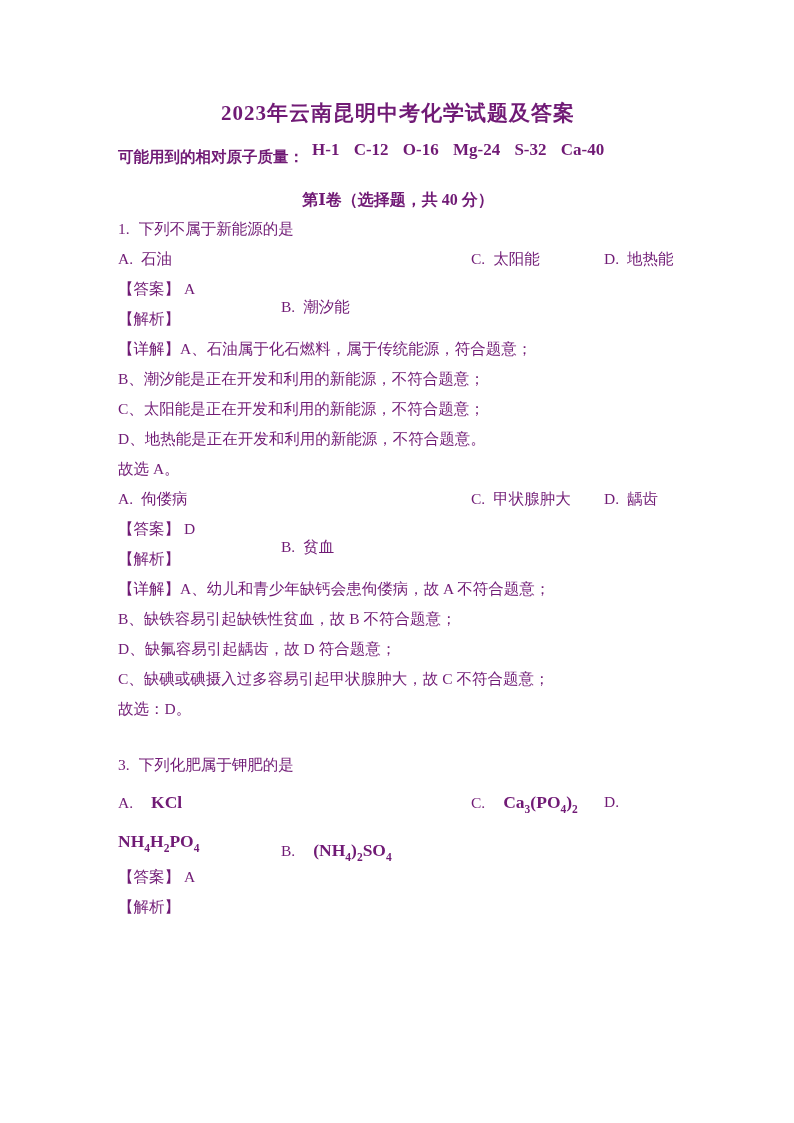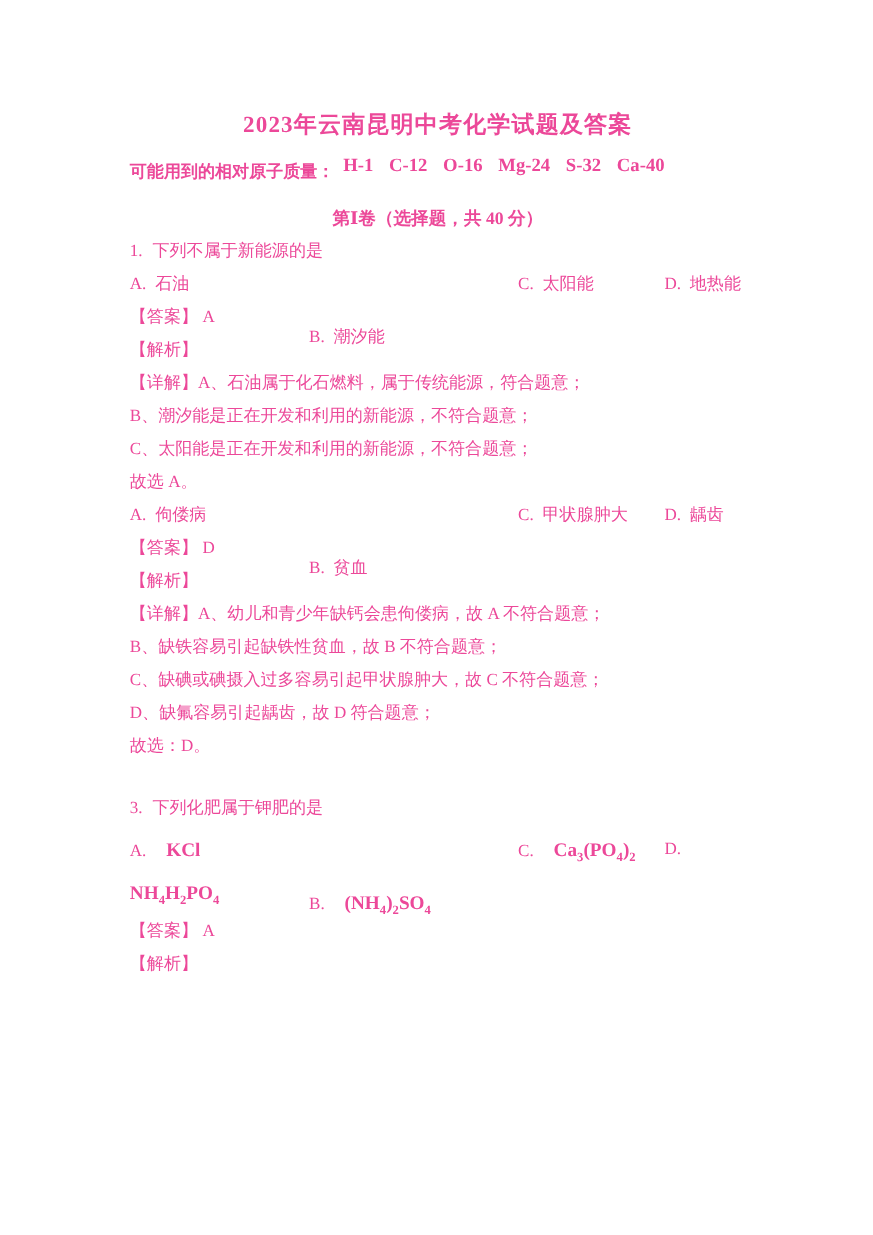--- a/index.html
+++ b/index.html
@@ -3,21 +3,21 @@
 <meta charset="utf-8">
 <style>
   * { margin: 0; padding: 0; box-sizing: border-box; }
   html, body { background: #e8e8e8; }
   .page {
     position: relative;
     width: 794px;
     height: 1123px;
     margin: 0 auto;
     background: #ffffff;
-    color: #ec4899;
+    color: #701a75;
     font-family: "Liberation Serif", "DejaVu Serif", serif;
     overflow: hidden;
   }
   .content {
     position: absolute;
     left: 118px;
     top: 0;
     width: 560px;
   }
   .doc-title {
@@ -144,20 +144,21 @@
         <span class="opt-label">D.</span><span>地热能</span>
       </span>
     </div>
     <div class="line">
       <span class="ans-tag">【答案】</span><span>A</span>
     </div>
     <div class="line">【解析】</div>
     <div class="line">【详解】A、石油属于化石燃料，属于传统能源，符合题意；</div>
     <div class="line">B、潮汐能是正在开发和利用的新能源，不符合题意；</div>
     <div class="line">C、太阳能是正在开发和利用的新能源，不符合题意；</div>
+    <div class="line">D、地热能是正在开发和利用的新能源，不符合题意。</div>
     <div class="line">故选 A。</div>
 
     <div class="options">
       <span class="opt col-a">
         <span class="opt-label">A.</span><span>佝偻病</span>
       </span>
       <span class="opt col-b">
         <span class="opt-label">B.</span><span>贫血</span>
       </span>
       <span class="opt col-c">
@@ -166,22 +167,22 @@
       <span class="opt col-d">
         <span class="opt-label">D.</span><span>龋齿</span>
       </span>
     </div>
     <div class="line">
       <span class="ans-tag">【答案】</span><span>D</span>
     </div>
     <div class="line">【解析】</div>
     <div class="line">【详解】A、幼儿和青少年缺钙会患佝偻病，故 A 不符合题意；</div>
     <div class="line">B、缺铁容易引起缺铁性贫血，故 B 不符合题意；</div>
+    <div class="line">D、缺氟容易引起龋齿，故 D 符合题意；</div>
     <div class="line">C、缺碘或碘摄入过多容易引起甲状腺肿大，故 C 不符合题意；</div>
-    <div class="line">D、缺氟容易引起龋齿，故 D 符合题意；</div>
     <div class="line">故选：D。</div>
 
     <div class="line q3-stem">
       <span class="q-num">3.</span><span>下列化肥属于钾肥的是</span>
     </div>
     <div class="options options-f">
       <span class="opt col-a">
         <span class="opt-label">A.</span><span class="formula">KCl</span>
       </span>
       <span class="opt col-b">

